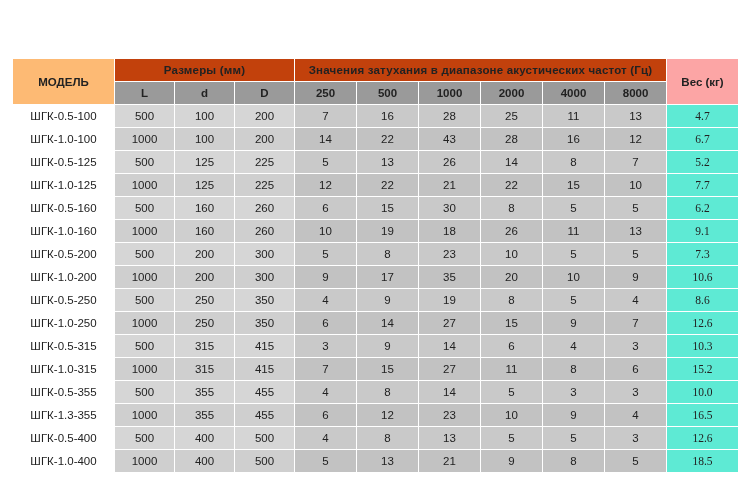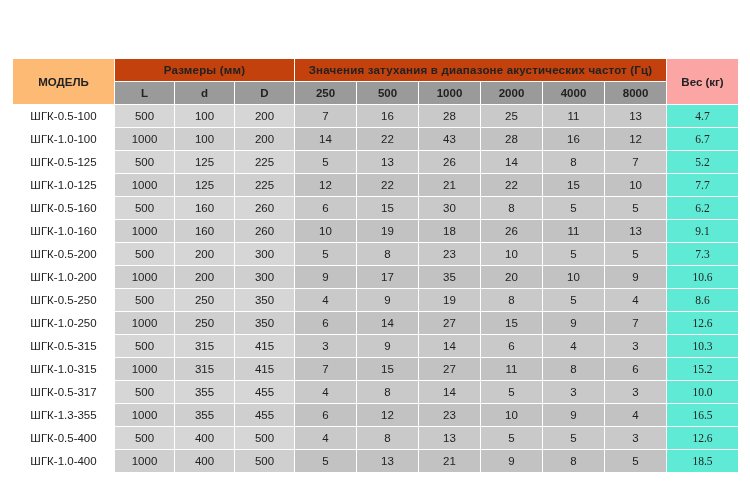--- a/index.html
+++ b/index.html
@@ -281,21 +281,21 @@
           <td class="dim-cell">415</td>
           <td class="att-cell">7</td>
           <td class="att-cell">15</td>
           <td class="att-cell">27</td>
           <td class="att-cell">11</td>
           <td class="att-cell">8</td>
           <td class="att-cell">6</td>
           <td class="weight-cell">15.2</td>
         </tr>
         <tr>
-          <td class="model-cell">ШГК-0.5-317</td>
+          <td class="model-cell">ШГК-0.5-355</td>
           <td class="dim-cell">500</td>
           <td class="dim-cell">355</td>
           <td class="dim-cell">455</td>
           <td class="att-cell">4</td>
           <td class="att-cell">8</td>
           <td class="att-cell">14</td>
           <td class="att-cell">5</td>
           <td class="att-cell">3</td>
           <td class="att-cell">3</td>
           <td class="weight-cell">10.0</td>

